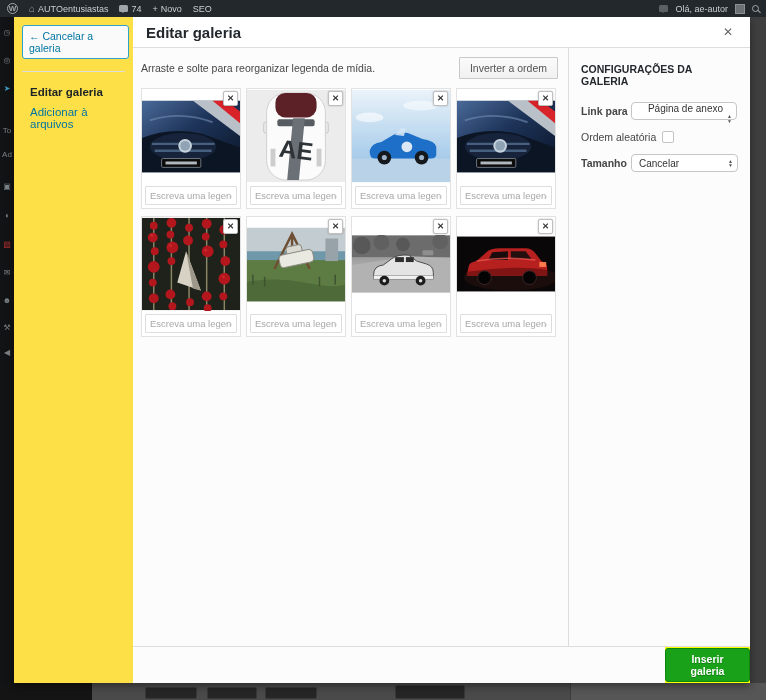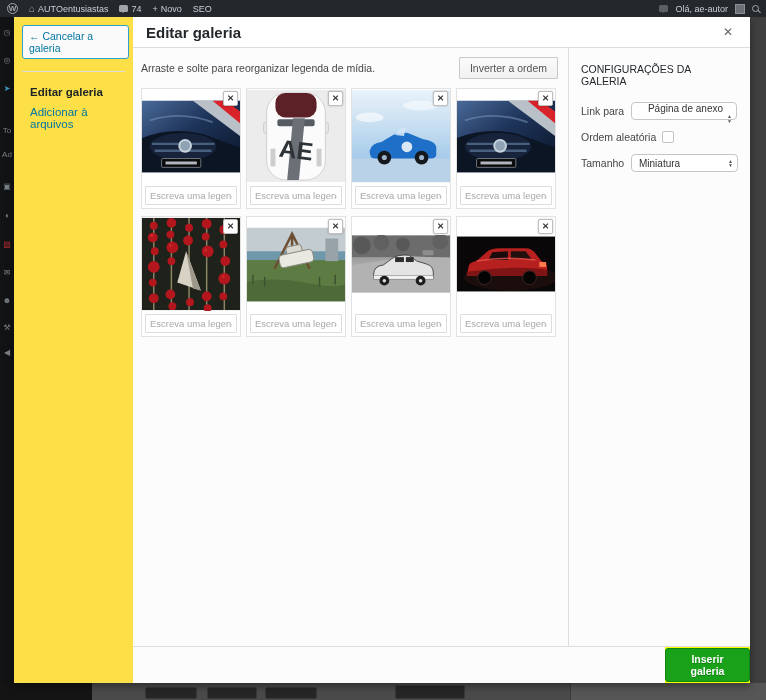--- a/index.html
+++ b/index.html
@@ -77,23 +77,23 @@
   .xbtn{ position:absolute; top:2px; right:2px; width:15px; height:15px;
     background:#fff; border:1px solid #bfbfbf; border-radius:2px; box-shadow:0 0 2px rgba(0,0,0,.25);
     font-size:8.5px; font-weight:bold; color:#333; line-height:13px; text-align:center; cursor:pointer; padding:0;}
   .cap{ display:block; width:92px; margin:3px auto 0; border:1px solid #ddd; border-radius:1px;
     font-size:9.5px; font-family:inherit; padding:3px 4px; color:#555; }
   .cap::placeholder{ color:#a8a8a8; }
 
   
   .set-col{ width:182px; border-left:1px solid #ddd; padding:13px 12px; flex-shrink:0;
     font-size:10.5px; color:#464646; background:#fcfcfc;}
-  .set-heading{ font-size:10.5px; font-weight:normal; color:#23282d; margin:2px 0 15px; }
+  .set-heading{ font-size:10.5px; font-weight:bold; color:#23282d; margin:2px 0 15px; }
   .set-row{ display:flex; align-items:center; margin-bottom:11px; }
-  .set-label{ width:50px; flex-shrink:0; }
+  .set-label{ width:50px; flex-shrink:0;font-weight:bold; }
   .selbox{ display:inline-flex; align-items:center; border:1px solid #c6c6c6; border-radius:4px;
     background:#fff; height:18px; padding:0 4px 0 7px; font-size:10px; color:#333; cursor:pointer;}
   .stepper{ margin-left:auto; display:flex; flex-direction:column; font-size:5px; line-height:4.5px;
     color:#555; padding-left:5px;}
   .sel-link{ width:106px;flex-direction:column; }
   .sel-cols{ width:30px; }
   .sel-size{ width:128px; }
   .checkbox{ width:12px; height:12px; border:1px solid #c3c3c3; border-radius:2px; background:#fefefe;
     margin-left:6px; cursor:pointer; display:inline-block;}
 
@@ -412,21 +412,21 @@
 
 
         <div class="set-row">
           <span>Ordem aleatória</span>
           <span class="checkbox"></span>
         </div>
 
         <div class="set-row">
           <span class="set-label">Tamanho</span>
           <span class="selbox sel-size">
-            <span>Miniatura</span>
+            <span>Cancelar</span>
             <span class="stepper">
                 <span>▲</span>
                 <span>▼</span>
               </span>
           </span>
         </div>
       </div>
     </div>
 
     <div class="m-footer">

